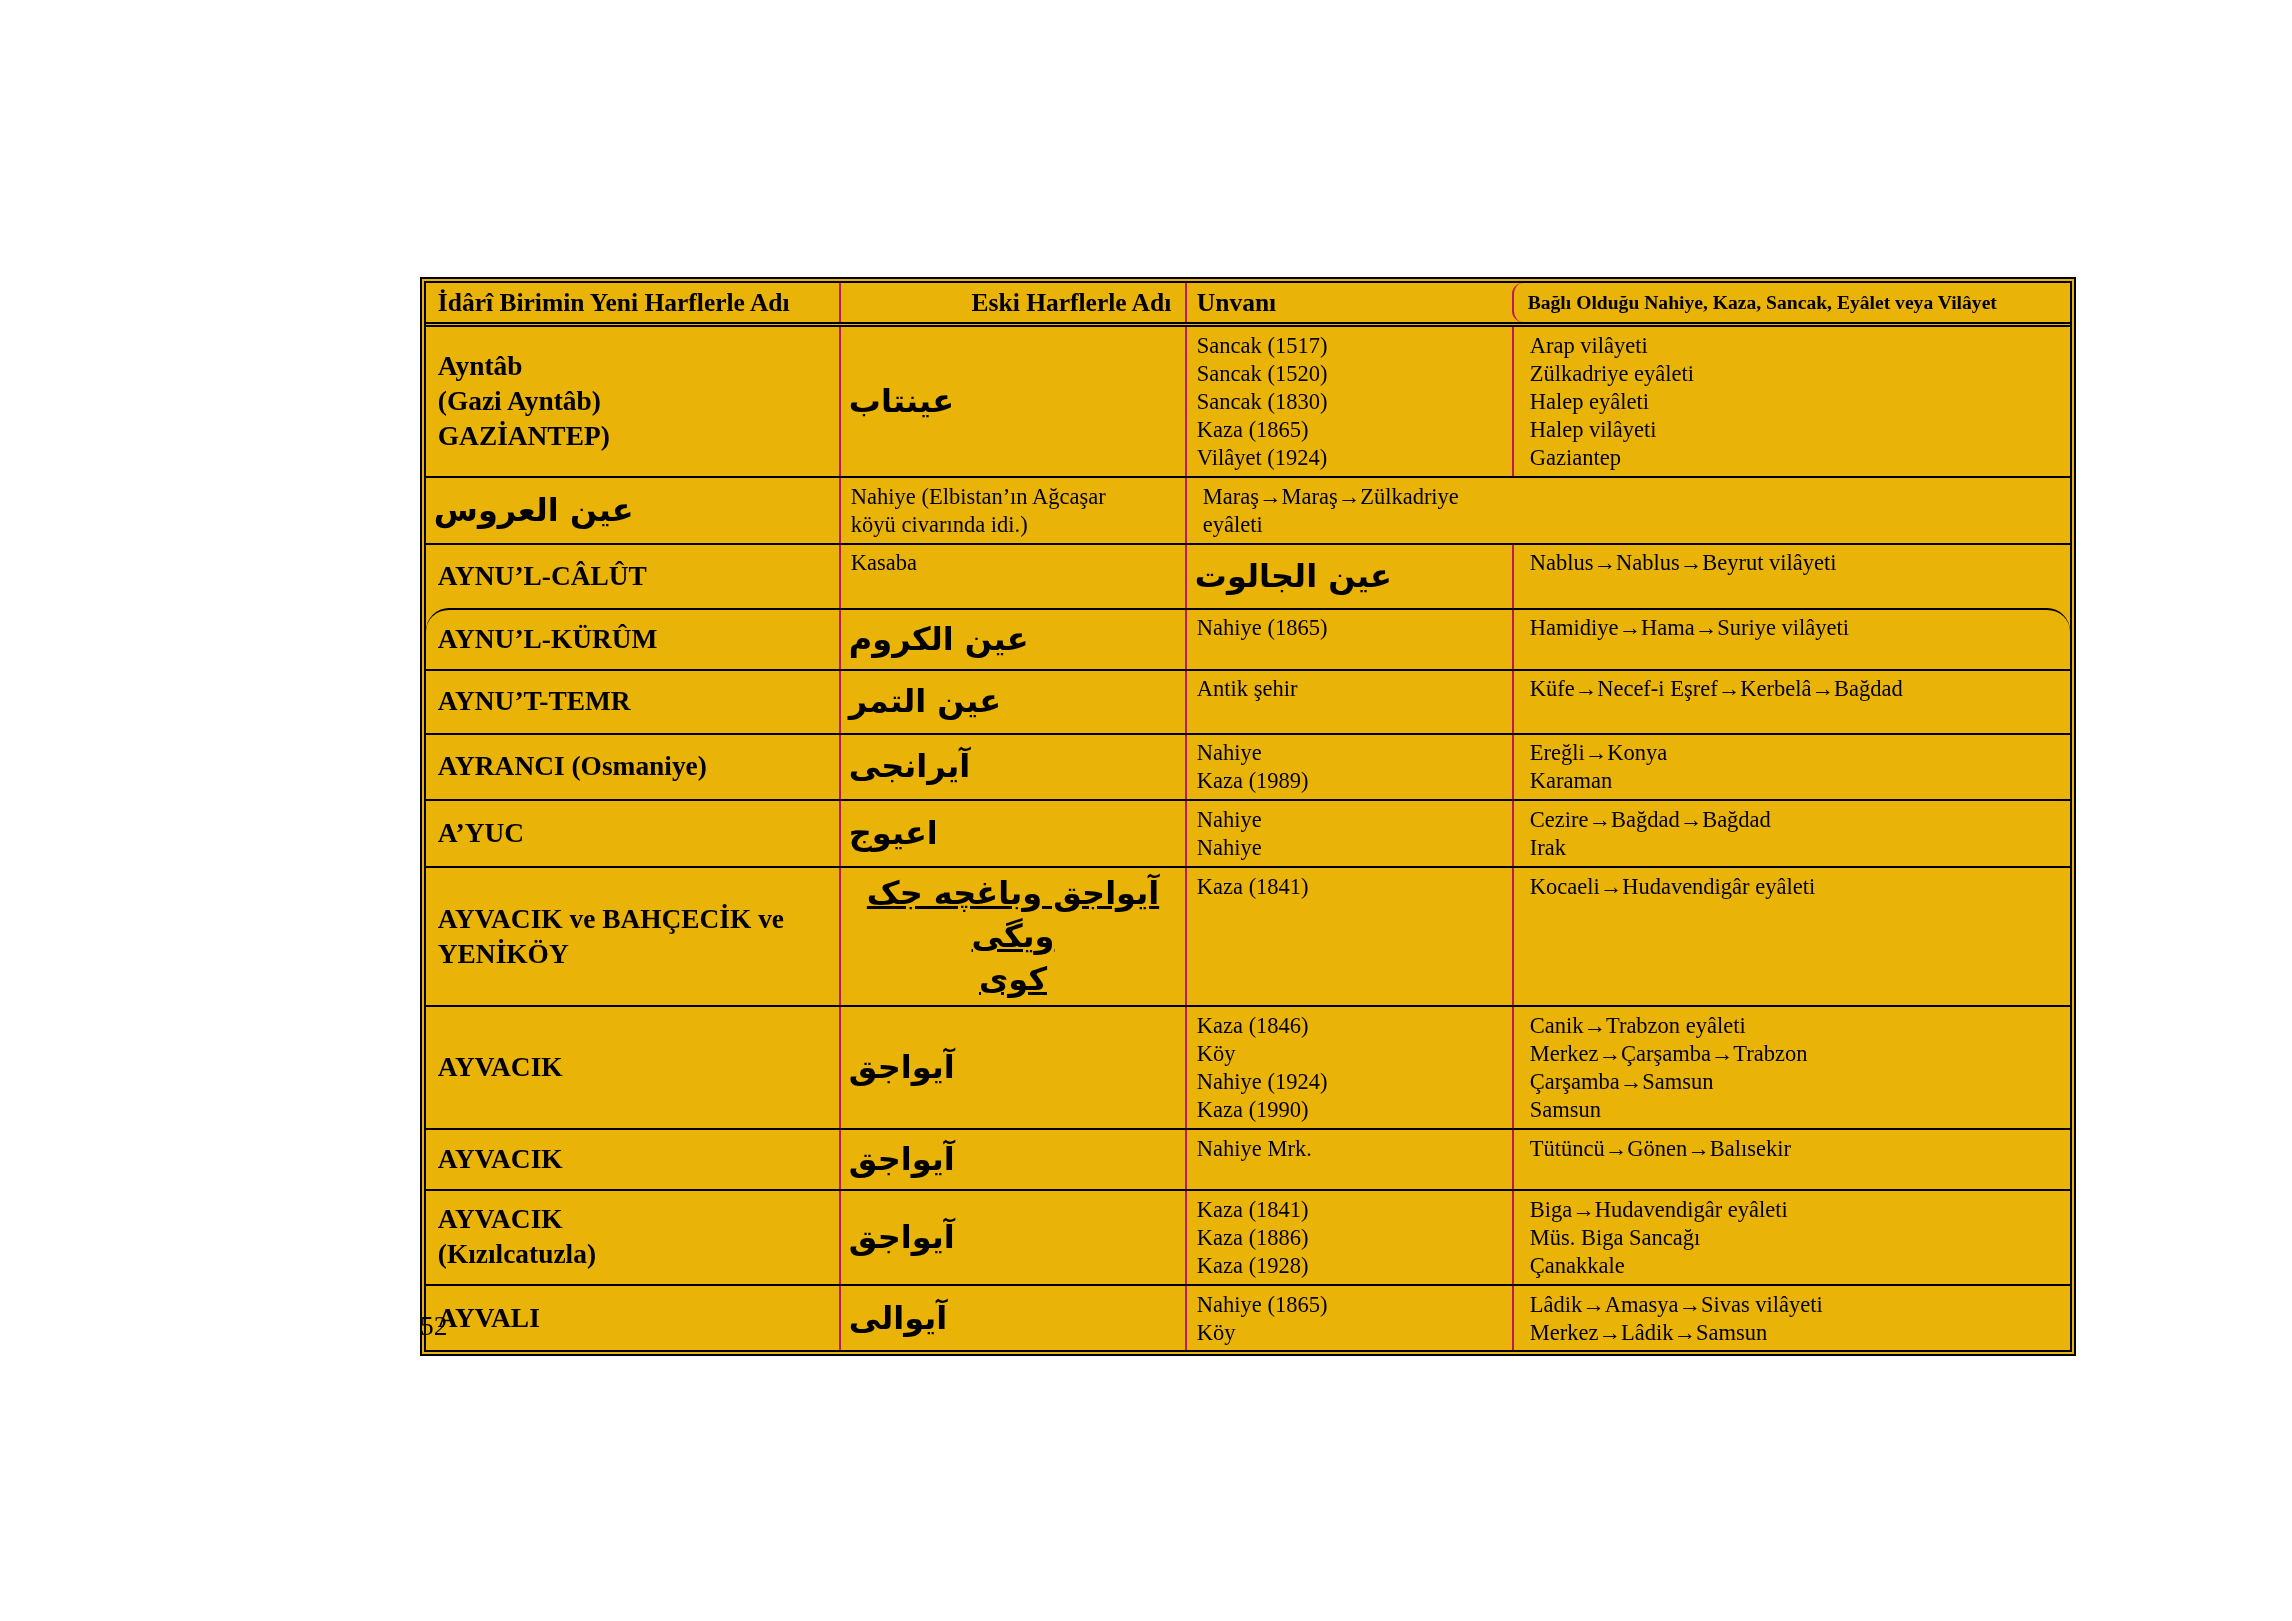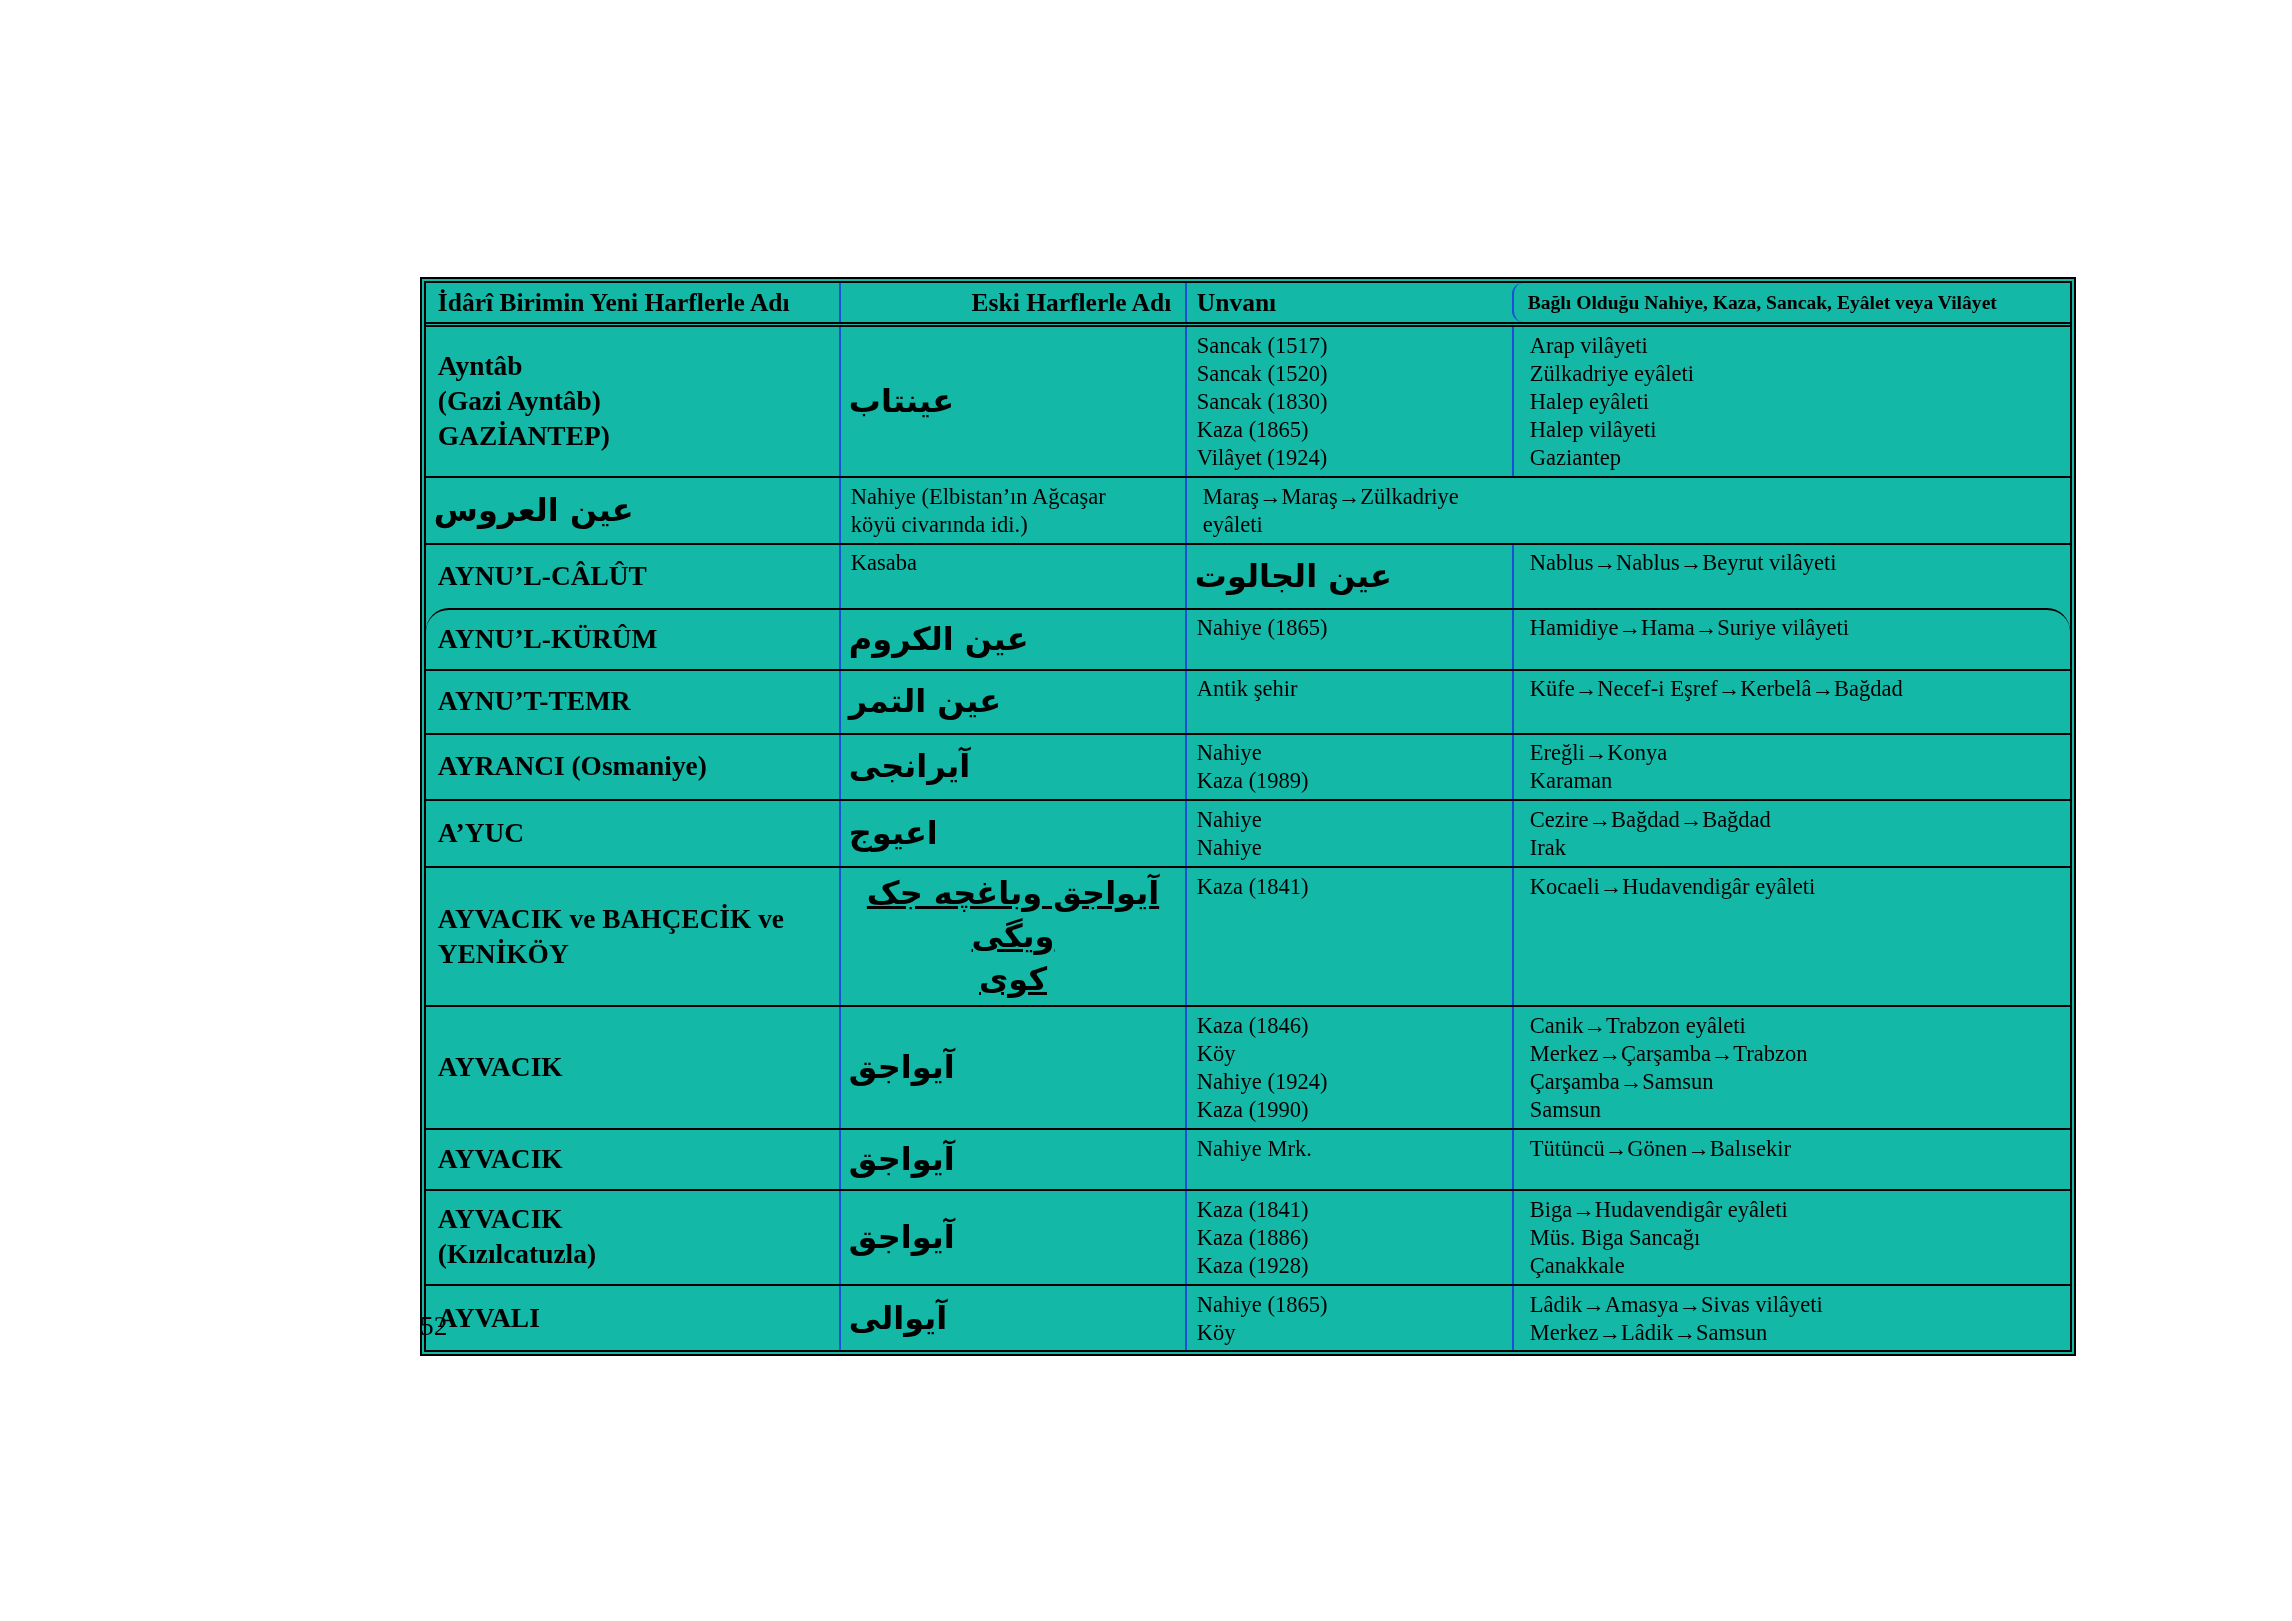--- a/index.html
+++ b/index.html
@@ -16,21 +16,21 @@
   }
 
   
   .admin-table {
     position: absolute;
     left: 420px;
     top: 277px;
     width: 1656px;
     box-sizing: border-box;
     border: 6.9px double #000;
-    background: #14b8a6;
+    background: #eab308;
   }
 
   .grid-row {
     display: grid;
     grid-template-columns: 413px 346px 327px 1fr;
   }
 
   
   .header-row {
     border-bottom: 5.9px double #000;
@@ -44,21 +44,21 @@
   .h-name   { font-size: 25.5px; padding: 2px 3.9px 2px 11.8px; }
   .h-arabic { font-size: 25.5px; justify-content: flex-end; padding: 2px 13.7px 2px 3.9px; }
   .h-unvan  { font-size: 25.5px; padding: 2px 3.9px 2px 9.8px; }
   .h-bagli  { font-size: 19.6px; padding: 2px 3.9px 2px 13.7px; white-space: nowrap; border-radius: 11px; }
 
   
   .body-row { border-top: 2px solid #000; }
   .body-row:first-child { border-top: none; border-radius: 15px; }
 
   .cell { box-sizing: border-box; }
-  .cell + .cell { border-left: 2px solid #1d4ed8; }
+  .cell + .cell { border-left: 2px solid #be185d; }
 
   .c-name {
     display: flex;
     align-items: center;
     font-weight: bold;
     font-size: 27.4px;
     line-height: 35px;
     padding: 3.9px 5.9px 3.9px 11.8px;
     white-space: pre-line;
   }

